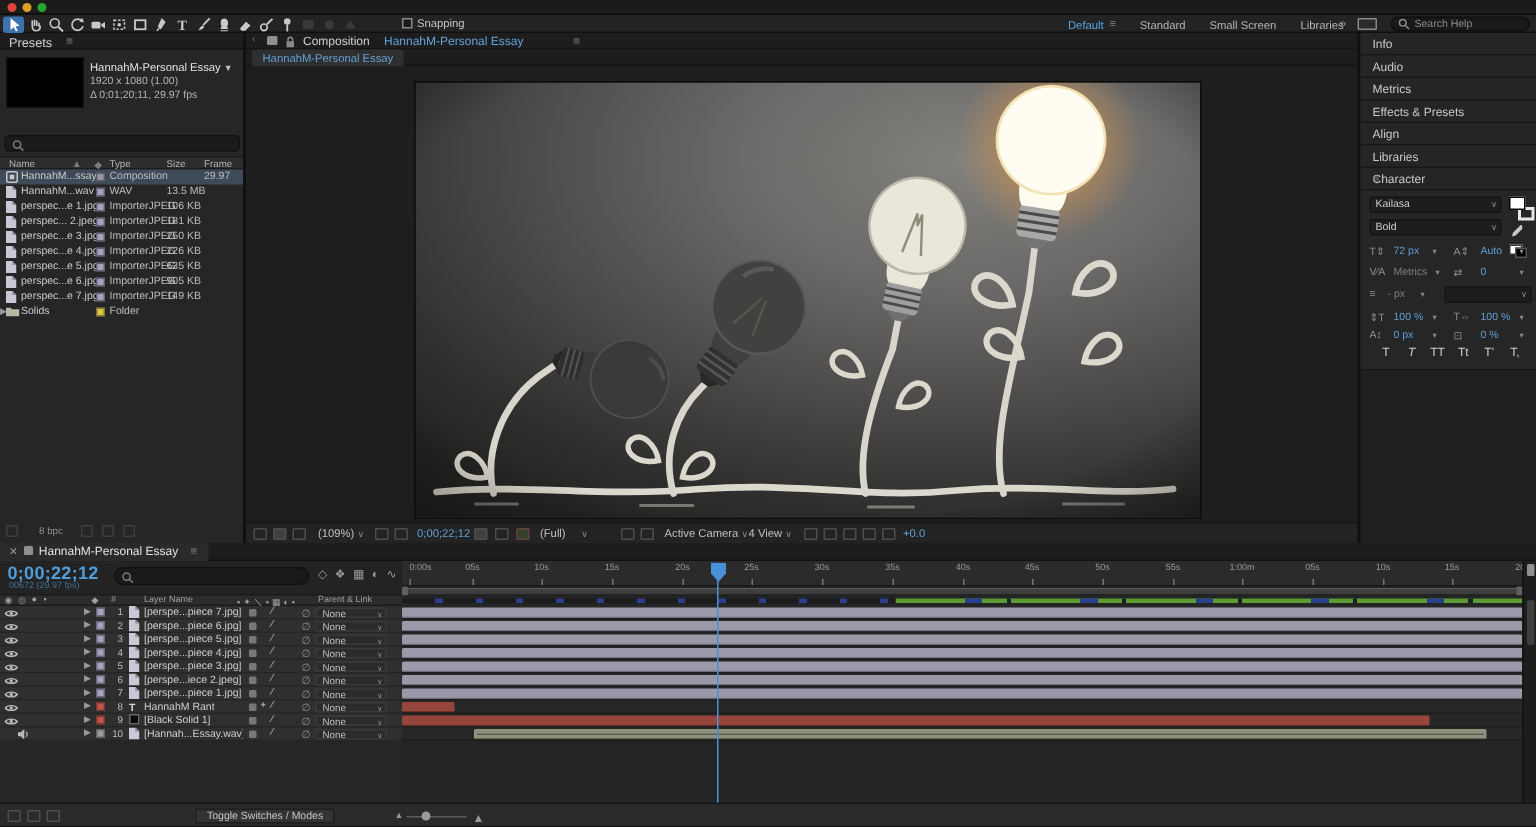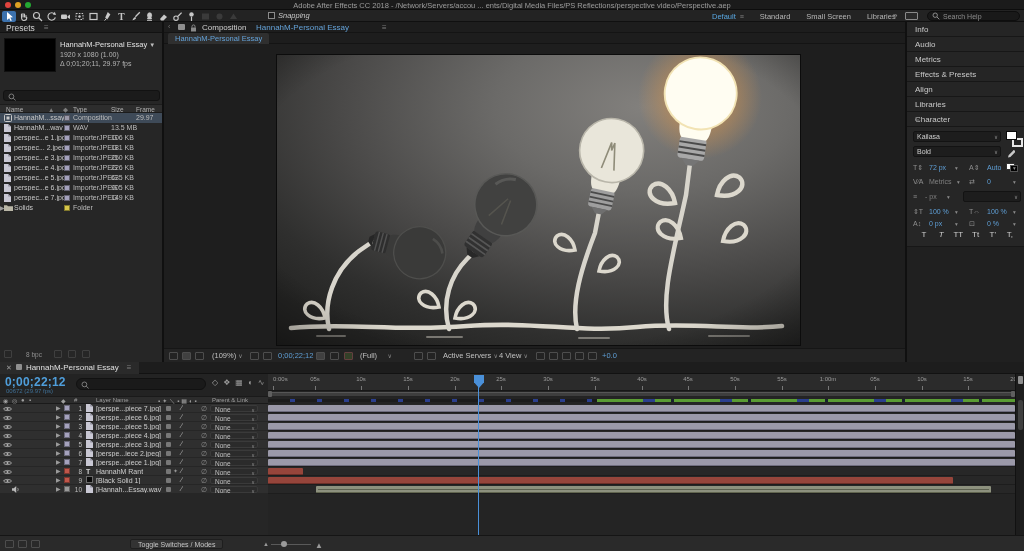--- a/index.html
+++ b/index.html
@@ -16,21 +16,21 @@
 
   
   .toolbar { position:absolute; left:0; top:10px; width:1024px; height:12px; background:#232323; border-bottom:1px solid #101010; }
   .tools { position:absolute; left:2px; top:0; height:12px; display:flex; align-items:center; }
   .tool { width:14px; height:11px; display:flex; align-items:center; justify-content:center; border-radius:2px; }
   .tool.active { background:#3c72ae; }
   .tool.dim { opacity:.28; }
   .tool svg { display:block; }
   .snap { position:absolute; left:268px; top:1px; display:flex; align-items:center; gap:3px; }
   .snap .cb { width:7px; height:7px; border:1px solid #8a8a8a; background:#1c1c1c; }
-  .snap span { font-size:7.5px; color:#c5c5c5;font-style:italic; }
+  .snap span { font-size:7.5px; color:#c5c5c5; }
   .ws-area { position:absolute; left:712px; top:0; height:12px; display:flex; align-items:center; gap:16px; }
   .ws { font-size:7.5px; color:#b5b5b5; white-space:nowrap; }
   .ws.active { color:#58a6e0; }
   .ws-menu { color:#8a8a8a; font-size:7px; margin-left:-12px; }
   .chev { position:absolute; left:893px; top:1px; color:#9a9a9a; font-size:8px; }
   .wsgrid { position:absolute; left:905px; top:2px; width:13px; height:8px; border:1px solid #8a8a8a; border-radius:1px; background:#2a2a2a; }
   .searchhelp { position:absolute; left:927px; top:1px; width:93px; height:10px; background:#191919; border:1px solid #0e0e0e;
                 border-radius:5px; display:flex; align-items:center; gap:3px; padding:0 4px; }
   .searchhelp span { color:#8c8c8c; font-size:7px; }
 
@@ -176,21 +176,20 @@
 </style>
 </head>
 <body>
 
 <div class="app">
 
   <div class="titlebar">
     <div class="tl-dot" style="left:5px;background:#e0443e"></div>
     <div class="tl-dot" style="left:15px;background:#dea123"></div>
     <div class="tl-dot" style="left:25px;background:#24a732"></div>
-    <div class="title">Adobe After Effects CC 2018 - /Network/Servers/accou ... ents/Digital Media Files/PS Reflections/perspective video/Perspective.aep</div>
   </div>
 
   <div class="toolbar">
     <div class="tools">
       <span class="tool active">
           <svg width="11" height="11">
             <path d="M3,1 L9,6.2 L6.3,6.6 L7.8,9.4 L6.6,10 L5.2,7.2 L3,9 Z" fill="#fff"></path>
           </svg>
         </span>
       <span class="tool">
@@ -562,21 +561,21 @@
         <span class="it" style="left:48px"><span>(109%)</span> <span class="dd">∨</span></span>
         <span class="vico" style="left:86px"></span>
         <span class="vico" style="left:99px"></span>
         <span class="it blue" style="left:114px">0;00;22;12</span>
         <span class="vico fill" style="left:152px"></span>
         <span class="vico" style="left:166px"></span>
         <span class="vico" style="left:180px;border-color:#7a4a4a;background:#3a4a2a"></span>
         <span class="it" style="left:196px"><span>(Full)</span>&nbsp;&nbsp;&nbsp;&nbsp; <span class="dd">∨</span></span>
         <span class="vico" style="left:250px"></span>
         <span class="vico" style="left:263px"></span>
-        <span class="it" style="left:279px"><span>Active Servers</span> <span class="dd">∨</span></span>
+        <span class="it" style="left:279px"><span>Active Camera</span> <span class="dd">∨</span></span>
         <span class="it" style="left:335px"><span>4 View</span> <span class="dd">∨</span></span>
         <span class="vico" style="left:372px"></span>
         <span class="vico" style="left:385px"></span>
         <span class="vico" style="left:398px"></span>
         <span class="vico" style="left:411px"></span>
         <span class="vico" style="left:424px"></span>
         <span class="it blue" style="left:438px">+0.0</span>
       </div>
     </div>
 

